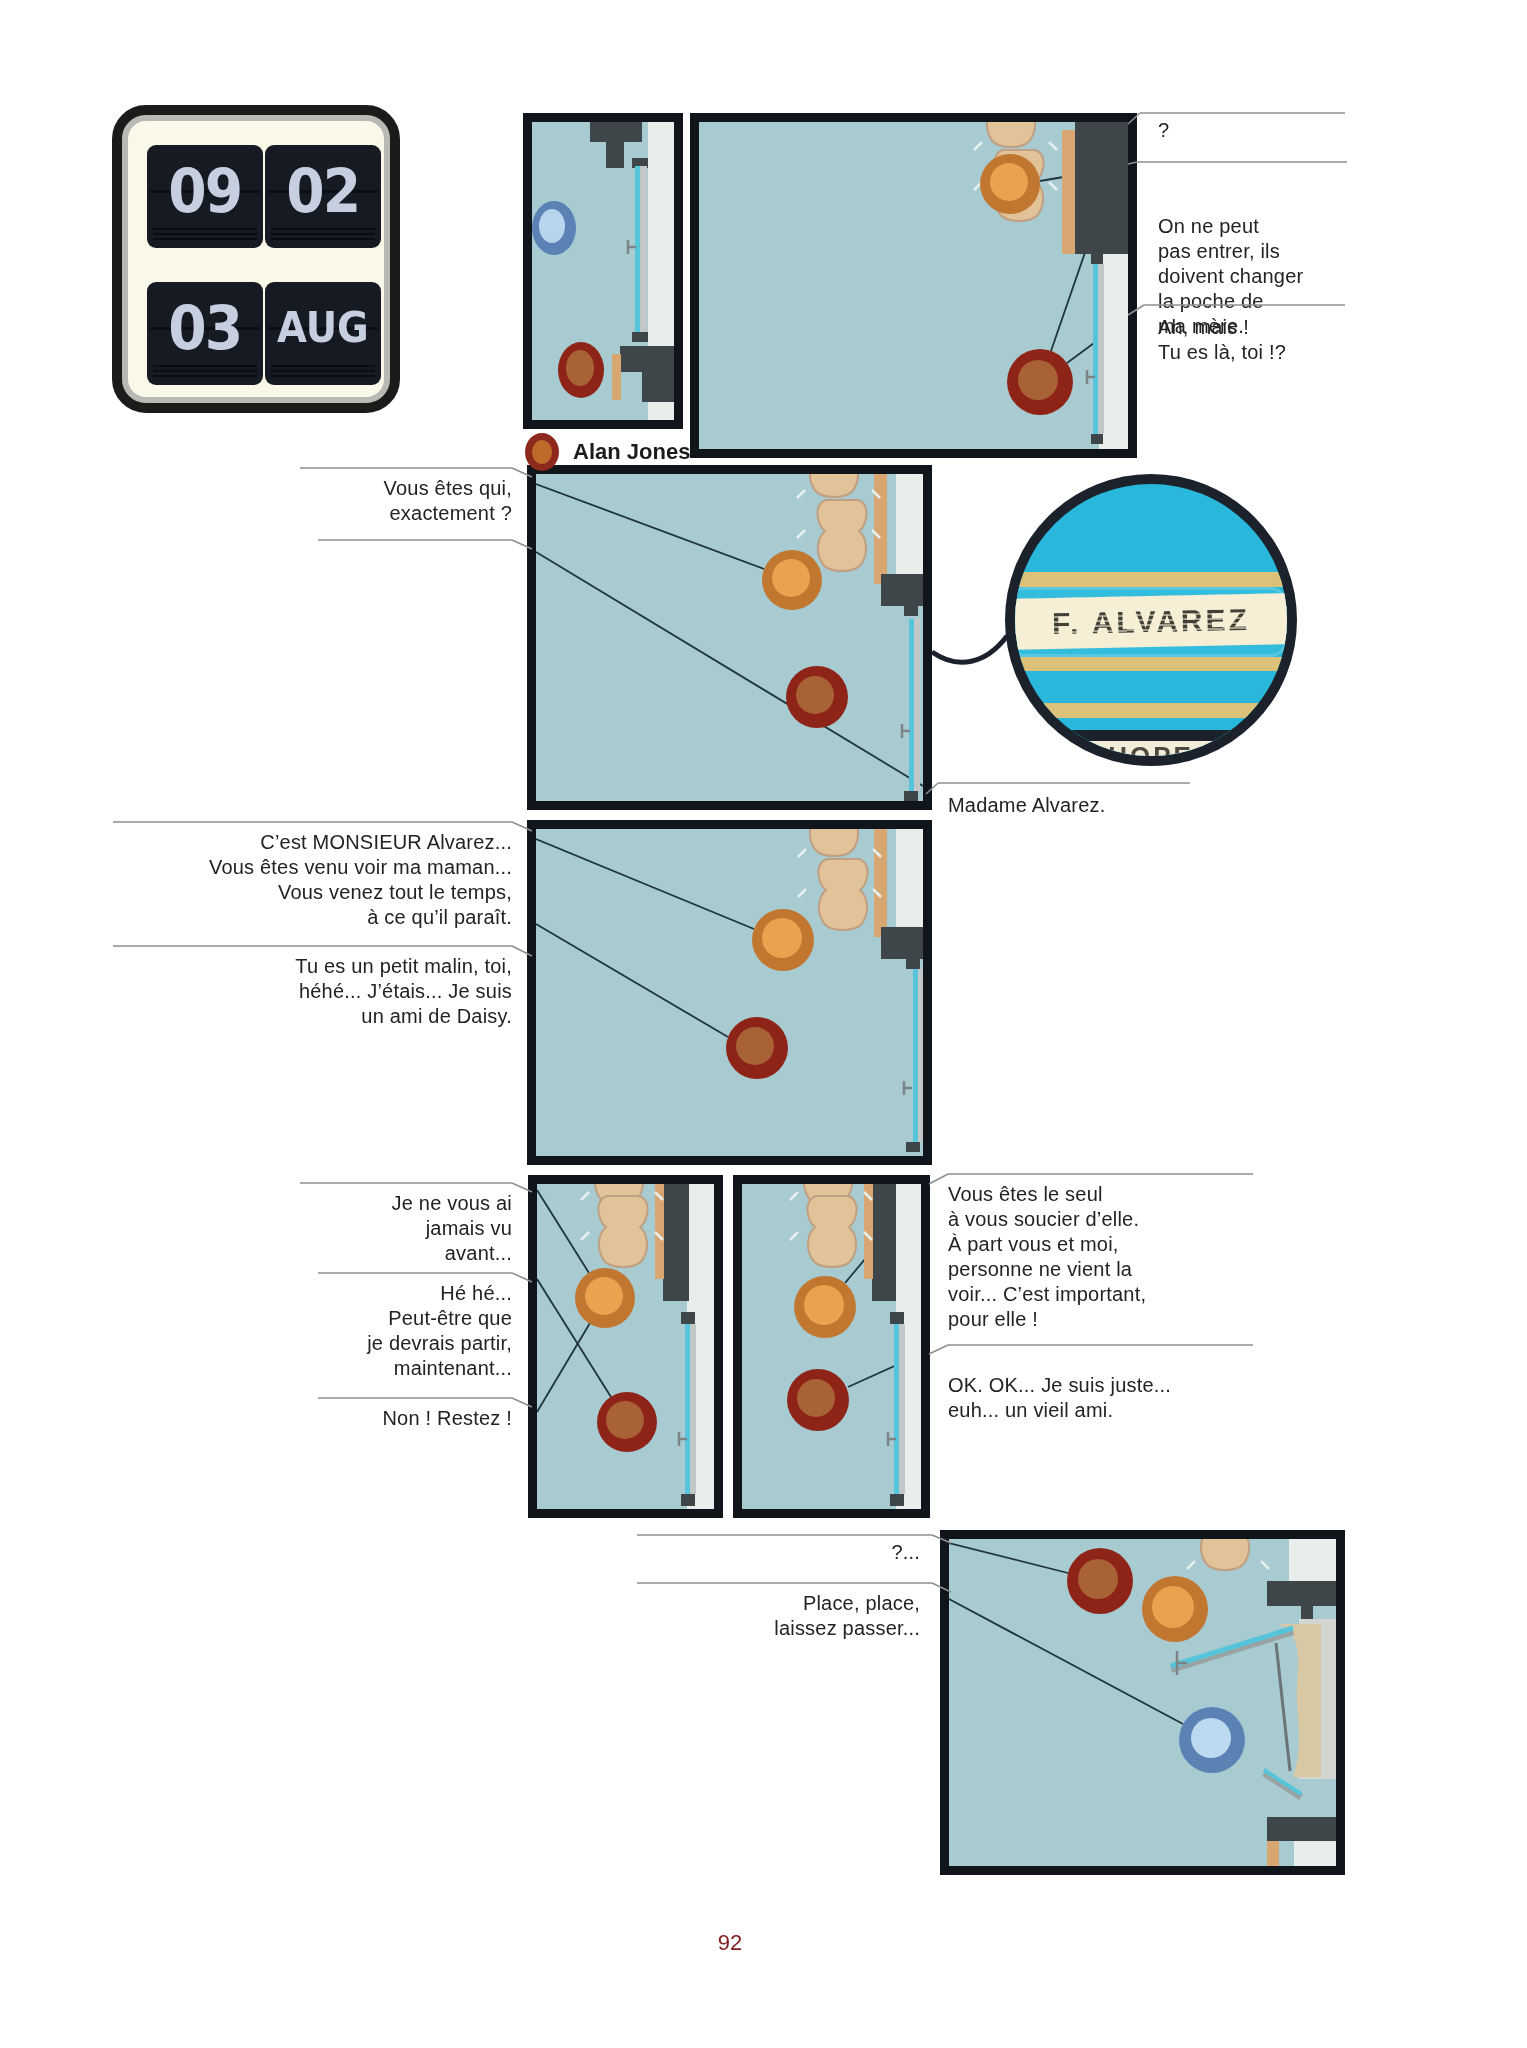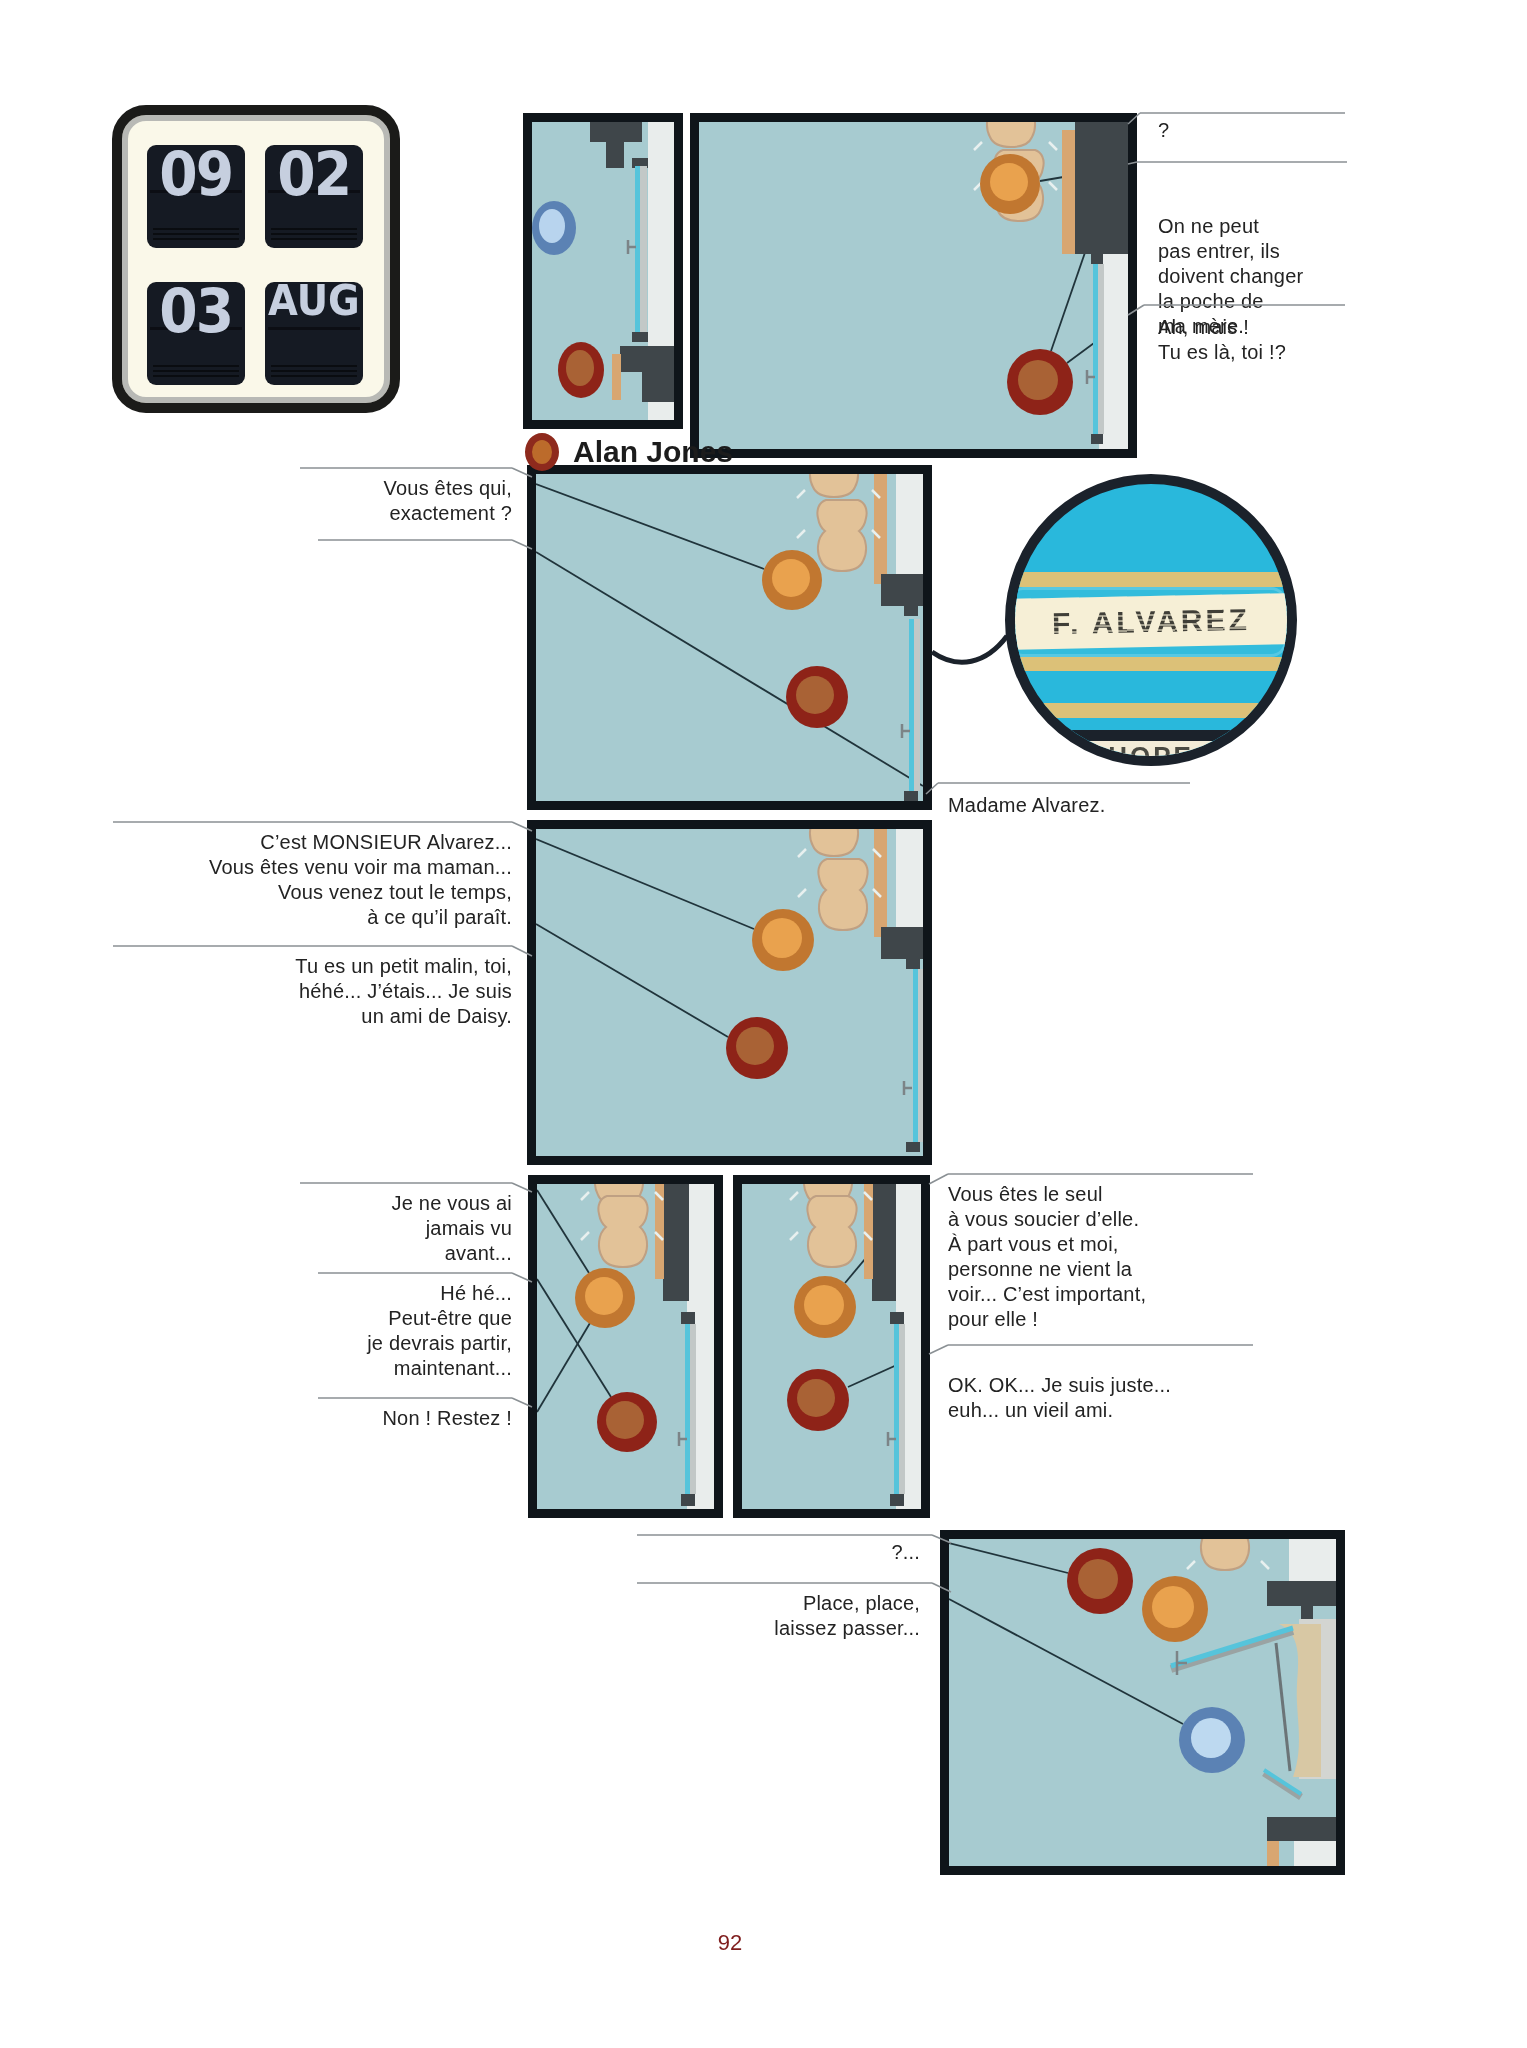--- a/index.html
+++ b/index.html
@@ -13,28 +13,28 @@
   
   .caption{position:absolute;font-size:20px;line-height:25px;color:#232323;
            white-space:pre-line;letter-spacing:.2px;}
   .cap-right{text-align:right;}
   .cap-left{text-align:left;}
 
   
   .legend{position:absolute;left:525px;top:433px;display:flex;align-items:center;}
   .legend .dot{width:20px;height:24px;border-radius:50%;background:#bc6b2b;
                border:7px solid #8e2a1d;}
-  .legend .name{margin-left:14px;font-size:30px;font-weight:bold;color:#1c1c1c;}
+  .legend .name{margin-left:14px;font-size:22px;font-weight:bold;color:#1c1c1c;}
 
   
   .clock{position:absolute;left:112px;top:105px;width:288px;height:308px;background:#faf8e9;
          border:10px solid #1b1b19;border-radius:34px;box-shadow:inset 0 0 0 6px #b8b9b5;
          box-sizing:border-box;}
-  .card{position:absolute;width:98px;height:103px;background:#151a23;border-radius:9px;
-        display:flex;align-items:flex-start;justify-content:center;overflow:hidden;}
+  .card{position:absolute;width:116px;height:103px;background:#151a23;border-radius:9px;
+        display:flex;align-items:center;justify-content:center;overflow:hidden;}
   .card .digits{font-family:"DejaVu Sans",sans-serif;font-weight:bold;font-size:60px;
                 color:#c6cfdf;transform:scaleX(.92);letter-spacing:-2px;position:relative;top:-6px;}
   .card.small .digits{font-size:42px;letter-spacing:0;}
   .card::before{content:"";position:absolute;left:3px;right:3px;top:44%;height:3px;
                 background:#0a0d12;opacity:.85;}
   .card::after{content:"";position:absolute;left:6px;right:6px;bottom:5px;height:15px;
                background:repeating-linear-gradient(180deg,#000 0 2px,transparent 2px 5px);
                opacity:.55;}
   .card.c1{left:25px;top:30px;}  .card.c2{left:143px;top:30px;}
   .card.c3{left:25px;top:167px;} .card.c4{left:143px;top:167px;}

